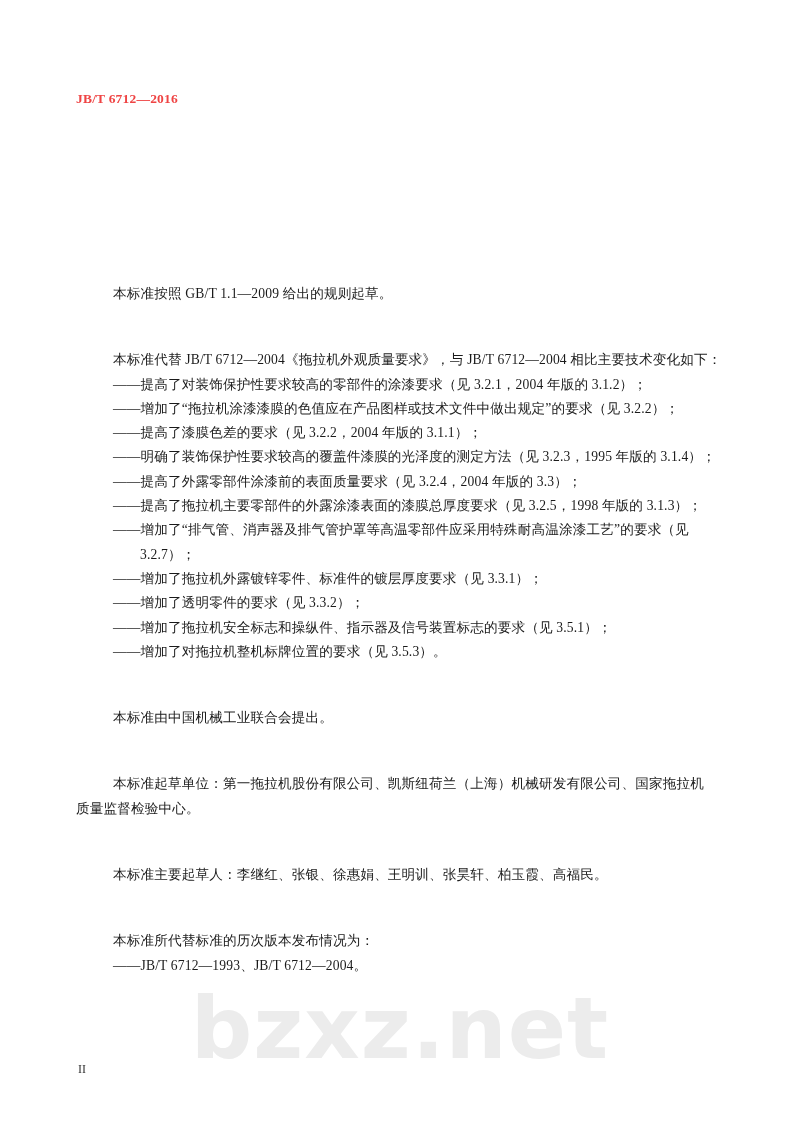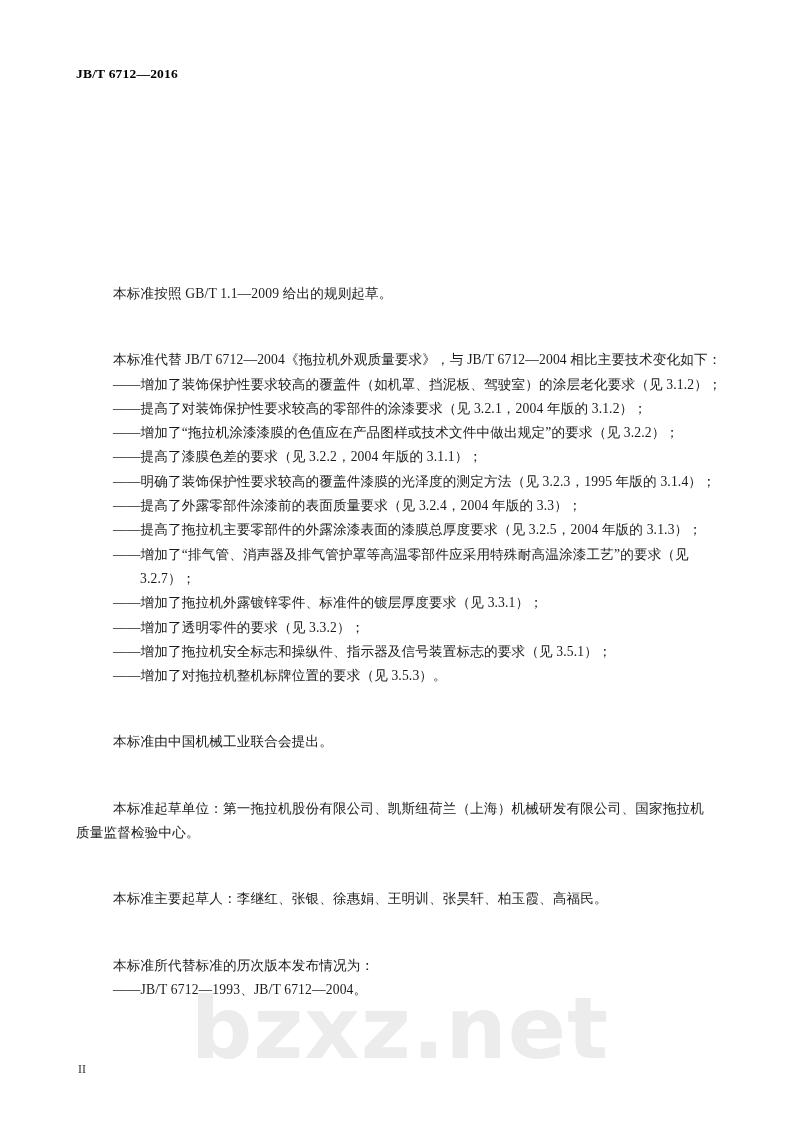--- a/index.html
+++ b/index.html
@@ -33,26 +33,26 @@
     color: #ececec;
     user-select: none;
     pointer-events: none;
     line-height: 1;
   }
 
   
   #doc-header {
     position: absolute;
     left: 76px;
-    top: 66px;
+    top: 91px;
     font-family: "Liberation Serif", "DejaVu Serif", serif;
     font-size: 13.5px;
     font-weight: 700;
     letter-spacing: 0.2px;
-    color: #000000;
+    color: #ef4444;
   }
 
   
   #section-title {
     position: absolute;
     left: 0;
     right: 0;
     top: 172px;
     text-align: center;
     font-family: "DejaVu Sans", "Liberation Sans", sans-serif;
@@ -112,27 +112,26 @@
 <div id="page">
 
   <div id="watermark">bzxz.net</div>
 
   <div id="doc-header">JB/T 6712—2016</div>
 
 
   <div id="body-block">
       <div class="line para">本标准按照 GB/T 1.1—2009 给出的规则起草。</div>
       <div class="line para">本标准代替 JB/T 6712—2004《拖拉机外观质量要求》，与 JB/T 6712—2004 相比主要技术变化如下：</div>
-      <div class="line item">——增加了装饰保护性要求较高的覆盖件（如机罩、挡泥板、驾驶室）的涂层老化要求（见 3.1.2）；</div>
       <div class="line item">——提高了对装饰保护性要求较高的零部件的涂漆要求（见 3.2.1，2004 年版的 3.1.2）；</div>
       <div class="line item">——增加了“拖拉机涂漆漆膜的色值应在产品图样或技术文件中做出规定”的要求（见 3.2.2）；</div>
       <div class="line item">——提高了漆膜色差的要求（见 3.2.2，2004 年版的 3.1.1）；</div>
       <div class="line item">——明确了装饰保护性要求较高的覆盖件漆膜的光泽度的测定方法（见 3.2.3，1995 年版的 3.1.4）；</div>
       <div class="line item">——提高了外露零部件涂漆前的表面质量要求（见 3.2.4，2004 年版的 3.3）；</div>
-      <div class="line item">——提高了拖拉机主要零部件的外露涂漆表面的漆膜总厚度要求（见 3.2.5，2004 年版的 3.1.3）；</div>
+      <div class="line item">——提高了拖拉机主要零部件的外露涂漆表面的漆膜总厚度要求（见 3.2.5，1998 年版的 3.1.3）；</div>
       <div class="line item">——增加了“排气管、消声器及排气管护罩等高温零部件应采用特殊耐高温涂漆工艺”的要求（见</div>
       <div class="line item-cont">3.2.7）；</div>
       <div class="line item">——增加了拖拉机外露镀锌零件、标准件的镀层厚度要求（见 3.3.1）；</div>
       <div class="line item">——增加了透明零件的要求（见 3.3.2）；</div>
       <div class="line item">——增加了拖拉机安全标志和操纵件、指示器及信号装置标志的要求（见 3.5.1）；</div>
       <div class="line item">——增加了对拖拉机整机标牌位置的要求（见 3.5.3）。</div>
       <div class="line para">本标准由中国机械工业联合会提出。</div>
       <div class="line para">本标准起草单位：第一拖拉机股份有限公司、凯斯纽荷兰（上海）机械研发有限公司、国家拖拉机</div>
       <div class="line para-cont">质量监督检验中心。</div>
       <div class="line para">本标准主要起草人：李继红、张银、徐惠娟、王明训、张昊轩、柏玉霞、高福民。</div>

